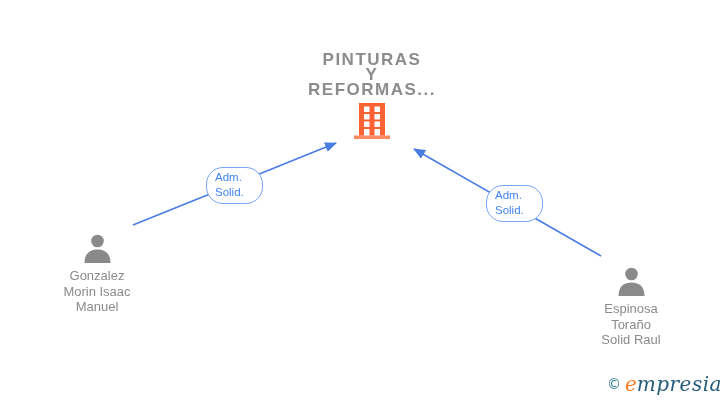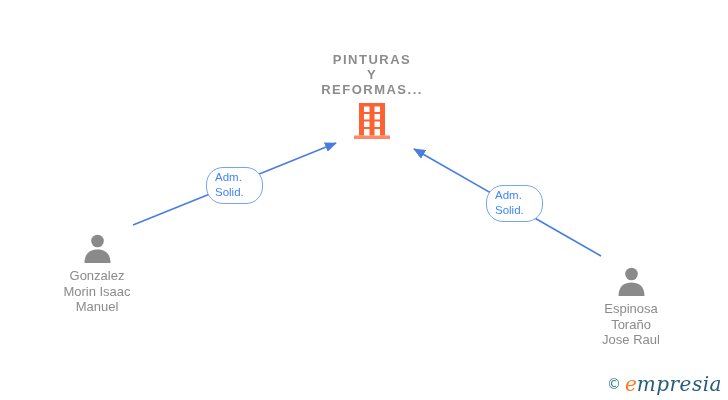--- a/index.html
+++ b/index.html
@@ -10,21 +10,21 @@
     overflow: hidden;
     position: relative;
   }
   .canvas { position: absolute; inset: 0; width: 728px; height: 400px; }
   .arrows { position: absolute; left: 0; top: 0; z-index: 1; }
 
   .node { position: absolute; z-index: 2; text-align: center; cursor: pointer; }
 
   .company-node { left: 302px; top: 52px; width: 140px; }
   .company-name {
-    font-size: 13px; font-weight: bold; color: #8c8c8c;
+    font-size: 17px; font-weight: bold; color: #8c8c8c;
     letter-spacing: 1.5px; line-height: 15px;
     white-space: pre-line; text-align: center;
   }
   .company-icon { margin-top: 6px; }
 
   .person-name {
     font-size: 13px; color: #8b8b8b; line-height: 15.5px;
     white-space: pre-line; text-align: center;
   }
   .person-left  { left: 37px;  top: 232px; width: 120px; }
@@ -111,21 +111,21 @@
 
   <div class="node person-right">
     <div class="person-icon-wrap">
       <svg width="31" height="31" viewBox="0 0 31 31">
         <circle cx="15.5" cy="9" r="6.3" fill="#8a8a8a"></circle>
         <path d="M2.5,31 C2.5,20.5 9,17.5 15.5,17.5 C22,17.5 28.5,20.5 28.5,31 Z" fill="#8a8a8a"></path>
       </svg>
     </div>
     <div class="person-name">Espinosa
 Toraño
-Jose Raul</div>
+Solid Raul</div>
   </div>
 
   <div class="rel-label rel-label-1">Adm.
 Solid.</div>
   <div class="rel-label rel-label-2">Adm.
 Solid.</div>
 
   <div class="brand">
     <span class="copy">©</span><span class="e">e</span><span class="rest">mpresia</span>
   </div>

